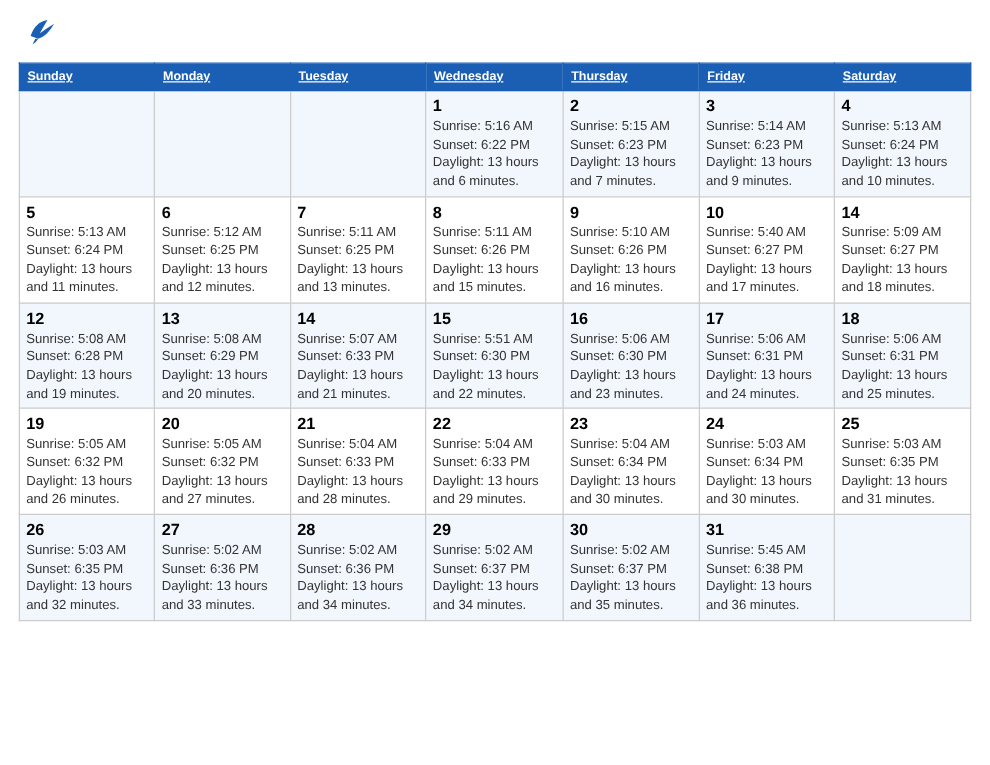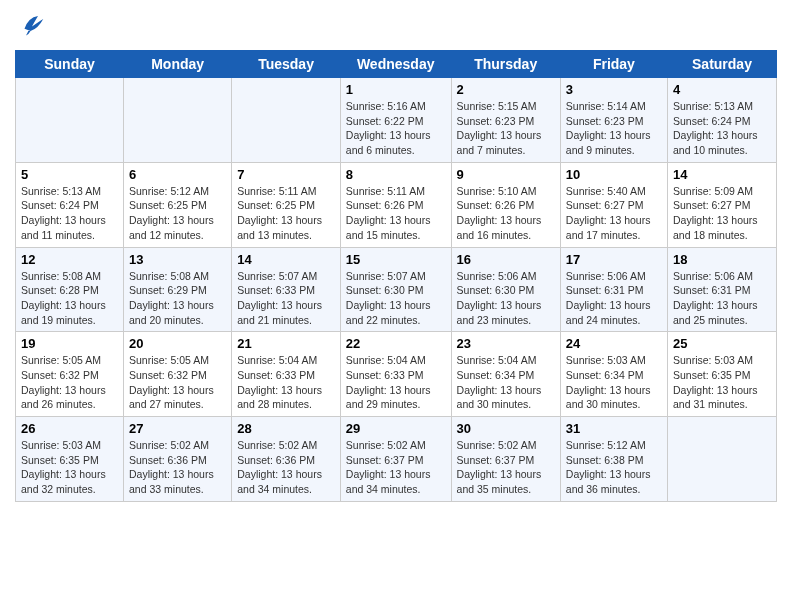--- a/index.html
+++ b/index.html
@@ -49,24 +49,25 @@
       font-size: 16px;
       color: #555;
     }
     table {
       width: 100%;
       border-collapse: collapse;
     }
     thead th {
       background-color: #1a5fb4;
       color: #fff;
-      text-align: center;
+      text-align: left;
       padding: 5px 6px;
-      font-size: 14px;
+      font-size: 10px;
       border: 1px solid #1a5fb4;
+      text-decoration: underline;
     }
     tbody td {
       vertical-align: top;
       border: 1px solid #ccc;
       padding: 4px 5px;
       width: 113px;
       min-height: 80px;
     }
     .day-number {
       font-weight: bold;
@@ -217,21 +218,21 @@
 Daylight: 13 hours and 20 minutes.</div>
           </td>
           <td>
             <span class="day-number">14</span>
             <div class="day-info">Sunrise: 5:07 AM
 Sunset: 6:33 PM
 Daylight: 13 hours and 21 minutes.</div>
           </td>
           <td>
             <span class="day-number">15</span>
-            <div class="day-info">Sunrise: 5:07 AM
+            <div class="day-info">Sunrise: 5:51 AM
 Sunset: 6:30 PM
 Daylight: 13 hours and 22 minutes.</div>
           </td>
           <td>
             <span class="day-number">16</span>
             <div class="day-info">Sunrise: 5:06 AM
 Sunset: 6:30 PM
 Daylight: 13 hours and 23 minutes.</div>
           </td>
           <td>
@@ -317,21 +318,21 @@
 Daylight: 13 hours and 34 minutes.</div>
           </td>
           <td>
             <span class="day-number">30</span>
             <div class="day-info">Sunrise: 5:02 AM
 Sunset: 6:37 PM
 Daylight: 13 hours and 35 minutes.</div>
           </td>
           <td>
             <span class="day-number">31</span>
-            <div class="day-info">Sunrise: 5:12 AM
+            <div class="day-info">Sunrise: 5:45 AM
 Sunset: 6:38 PM
 Daylight: 13 hours and 36 minutes.</div>
           </td>
           <td class="empty-cell"></td>
         </tr>
       </tbody>
   </table>
 </div>
 
 </body></html>

